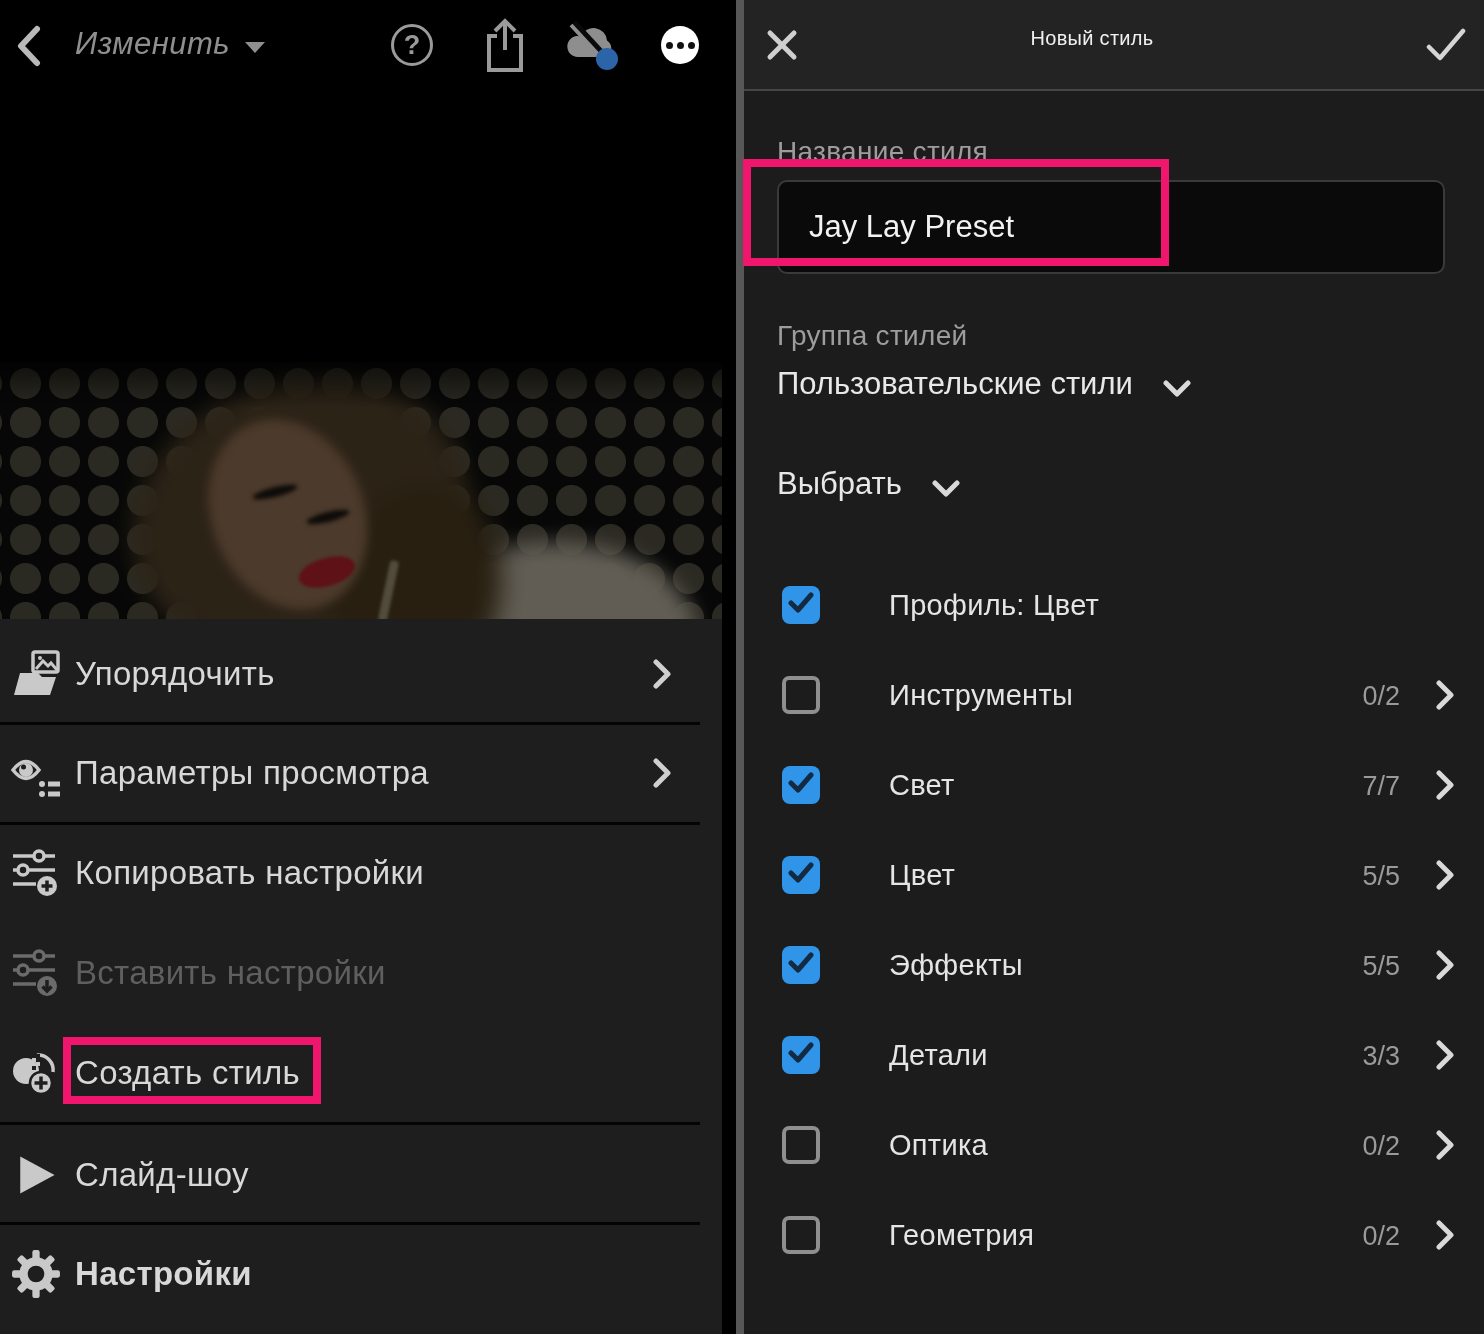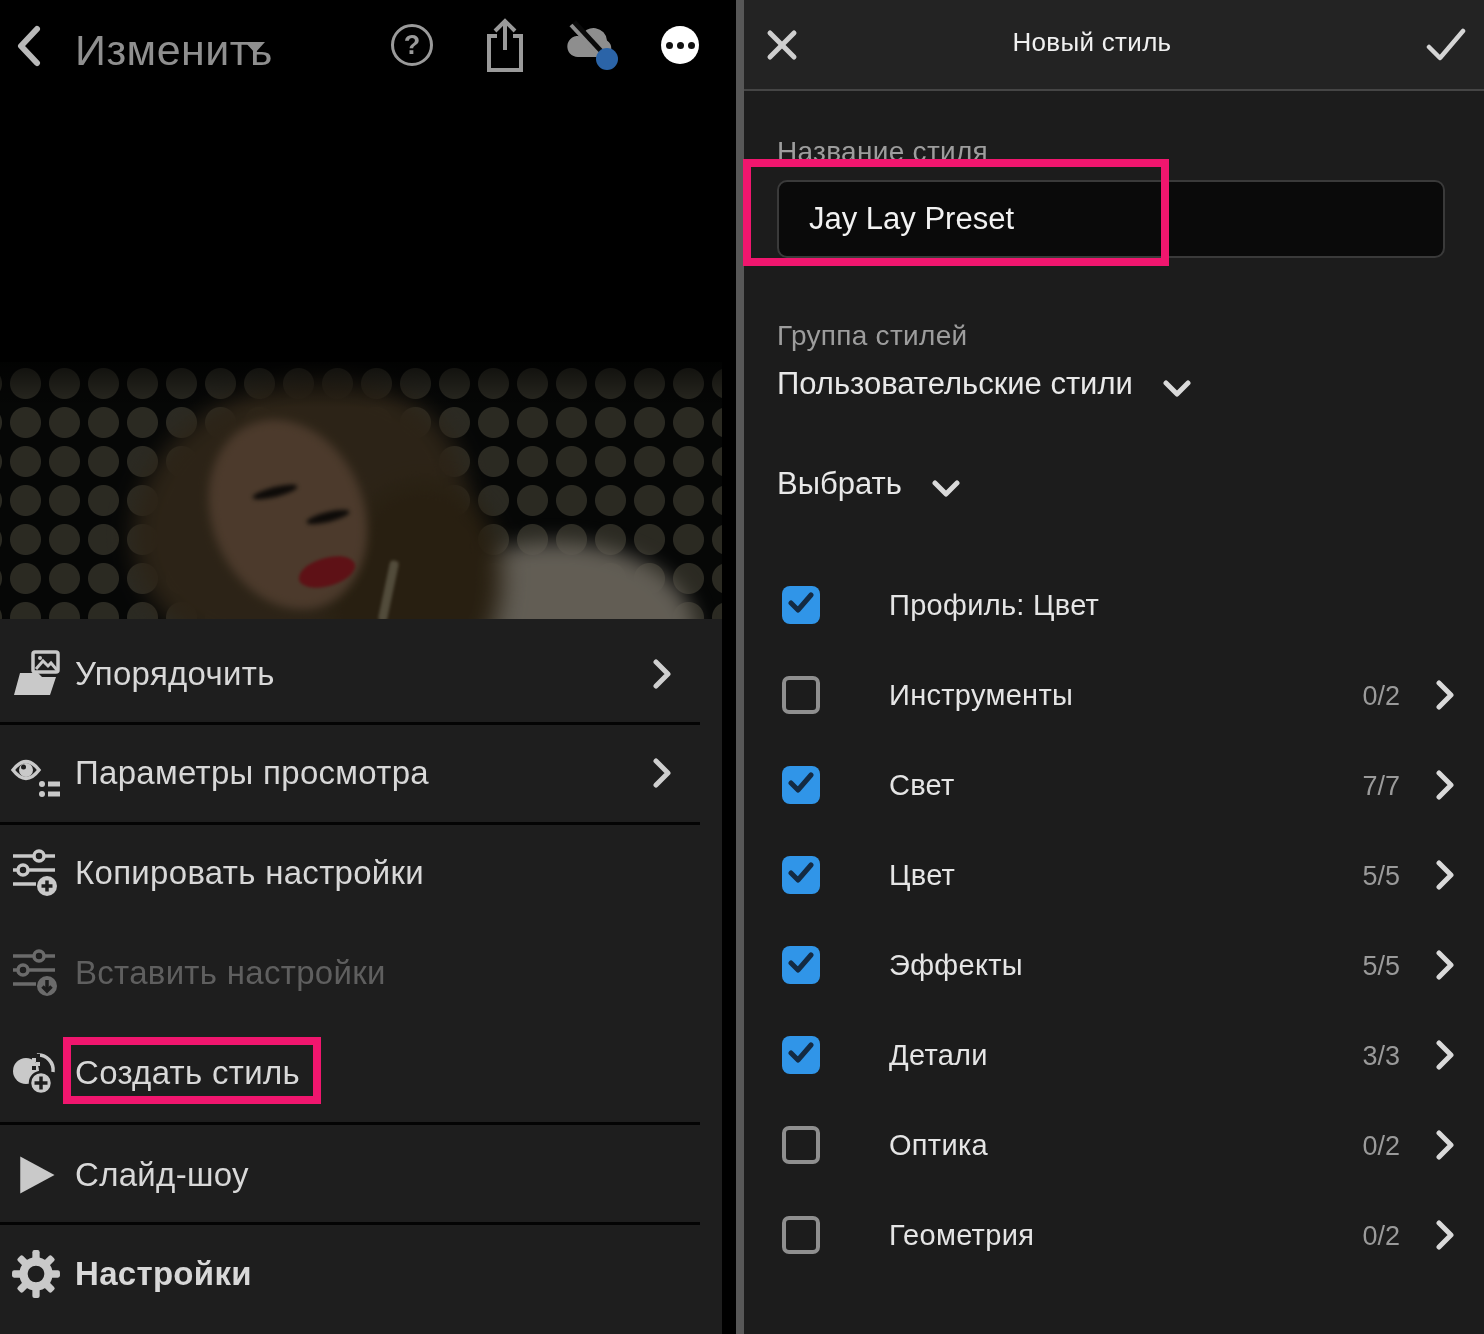--- a/index.html
+++ b/index.html
@@ -5,21 +5,21 @@
   * { margin:0; padding:0; box-sizing:border-box; }
   html,body { width:1484px; height:1334px; background:#000; font-family:"Liberation Sans", sans-serif; overflow:hidden; }
 
   #stage { position:relative; width:1484px; height:1334px; background:#000; }
 
   
   #left { position:absolute; left:0; top:0; width:722px; height:1334px; background:#000; }
 
   .lheader { position:absolute; left:0; top:0; width:722px; height:92px; }
   .back-btn { position:absolute; left:14px; top:25px; width:30px; height:42px; }
-  .edit-title { position:absolute; left:75px; top:26px; font-size:43px; color:#8f8f8f; letter-spacing:.5px; }
+  .edit-title { position:absolute; left:75px; top:26px; font-size:31px; color:#8f8f8f; letter-spacing:.5px;font-style:italic; }
   .edit-caret { position:absolute; left:244px; top:40px; }
   .qcircle { position:absolute; left:391px; top:24px; width:42px; height:42px; border:3px solid #9a9a9a; border-radius:50%; color:#9a9a9a; font-size:27px; font-weight:bold; display:flex; align-items:center; justify-content:center; }
   .share-btn { position:absolute; left:482px; top:16px; }
   .cloud-btn { position:absolute; left:562px; top:16px; }
   .more-btn { position:absolute; left:661px; top:26px; width:38px; height:38px; background:#fff; border-radius:50%; display:flex; align-items:center; justify-content:center; gap:4px; }
   .more-btn i { width:7px; height:7px; background:#111; border-radius:50%; display:block; }
 
   
   .photo { position:absolute; left:0; top:362px; width:722px; height:257px; overflow:hidden;
     background-color:#0b0d0c;
@@ -50,25 +50,25 @@
   
   .hl-box { position:absolute; border:8px solid #F0166E; z-index:20; pointer-events:none; }
   .hl-create { left:63px; top:1037px; width:258px; height:67px; }
   .hl-name { left:743px; top:159px; width:426px; height:107px; }
 
   
   .vsep { position:absolute; left:736px; top:0; width:8px; height:1334px; background:#575757; }
   #right { position:absolute; left:744px; top:0; width:740px; height:1334px; background:#1c1c1c; }
   .rheader { position:absolute; left:0; top:0; width:740px; height:91px; background:#232323; border-bottom:2px solid #454545; }
   .close-btn { position:absolute; left:22px; top:29px; width:34px; height:34px; }
-  .rtitle { position:absolute; left:0; top:27px; width:696px; text-align:center; font-size:26px; color:#f0f0f0; letter-spacing:.3px; }
+  .rtitle { position:absolute; left:0; top:27px; width:696px; text-align:center; font-size:20px; color:#f0f0f0; letter-spacing:.3px; }
   .confirm-btn { position:absolute; left:682px; top:28px; width:40px; height:34px; }
 
   .field-label { position:absolute; left:33px; font-size:28px; color:#9d9d9d; letter-spacing:.3px; }
-  .name-input { position:absolute; left:33px; top:180px; width:668px; height:78px; background:#0a0a0a; border:2px solid #3a3a3a; border-radius:10px; display:flex; align-items:center; }
+  .name-input { position:absolute; left:33px; top:180px; width:668px; height:94px; background:#0a0a0a; border:2px solid #3a3a3a; border-radius:10px; display:flex; align-items:center; }
   .name-input span { margin-left:30px; font-size:31px; color:#f2f2f2; }
   .group-value { position:absolute; left:33px; top:363px; font-size:31px; color:#e8e8e8; display:flex; align-items:center; }
   .select-row { position:absolute; left:33px; top:463px; font-size:31px; color:#e8e8e8; display:flex; align-items:center; }
   .dd-chev { margin-left:30px; margin-top:6px; }
 
   .orow { position:absolute; left:0; width:740px; height:90px; }
   .cb { position:absolute; left:38px; top:26px; width:38px; height:38px; border-radius:8px; }
   .cb.on { background:#3095E8; display:flex; align-items:center; justify-content:center; }
   .cb.off { border:4px solid #8f8f8f; border-radius:7px; background:transparent; }
   .olabel { position:absolute; left:113px; top:29px; font-size:29px; color:#e5e5e5; letter-spacing:.3px;margin-left:32px; }

